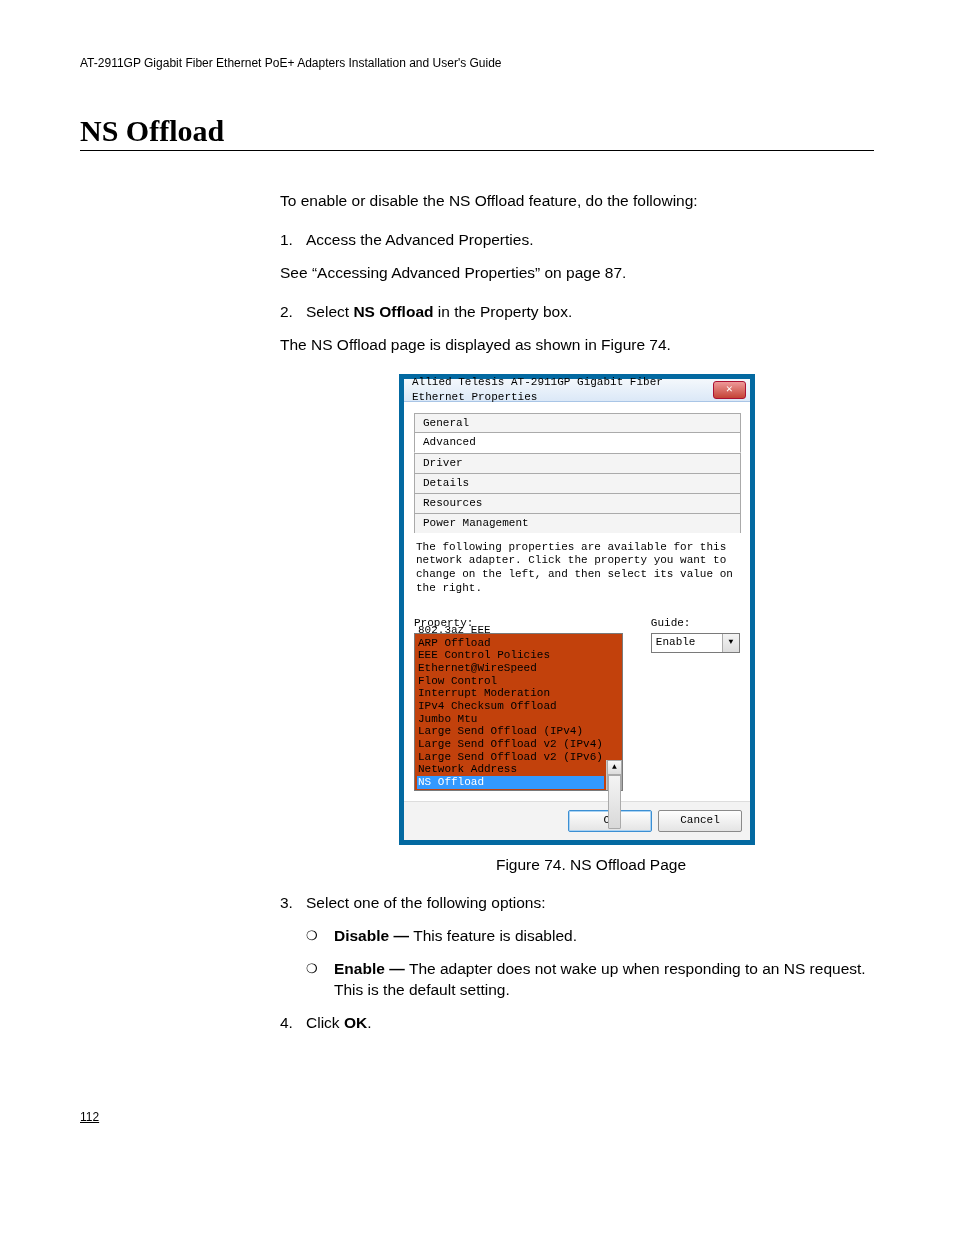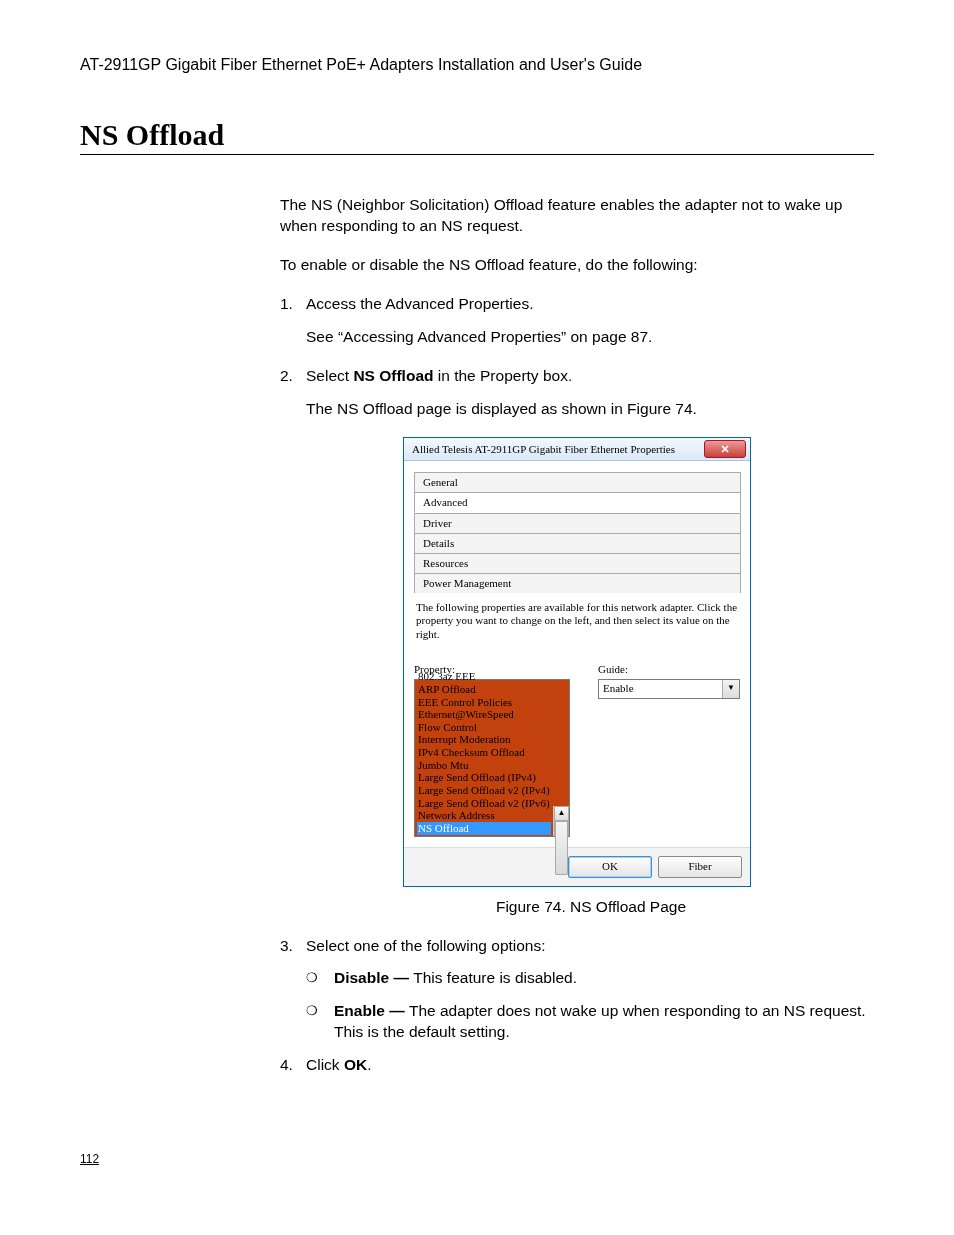--- a/index.html
+++ b/index.html
@@ -9,21 +9,21 @@
     font-family: Arial, Helvetica, sans-serif;
     color: #000;
     width: 954px;
   }
   .page {
     padding: 56px 80px 40px 80px;
     box-sizing: border-box;
     width: 954px;
   }
   .header-line {
-    font-size: 16px;
+    font-size: 12px;
     color: #000;
     margin-bottom: 44px;
   }
   .section-title {
     font-family: "Times New Roman", Times, serif;
     font-size: 30px;
     font-weight: bold;
     border-bottom: 1px solid #000;
     padding-bottom: 2px;
     margin-bottom: 40px;
@@ -33,21 +33,21 @@
     font-size: 15.5px;
     line-height: 1.35;
   }
   .para { margin-bottom: 18px; }
   .ol-item {
     display: flex;
     margin-bottom: 12px;
   }
   .ol-num { width: 26px; flex: 0 0 26px; }
   .ol-body { flex: 1; }
-  .sub { margin-left: 26px; margin-bottom: 18px; margin-top: 6px; }
+  .sub { margin-bottom: 18px; margin-top: 6px; }
   .bullet-item {
     display: flex;
     margin-left: 26px;
     margin-bottom: 12px;
   }
   .bullet-mark {
     width: 28px; flex: 0 0 28px;
     font-size: 13px;
     line-height: 1.5;
   }
@@ -56,23 +56,23 @@
 
   
   .figure-wrap {
     display: flex;
     flex-direction: column;
     align-items: center;
     margin: 8px 0 18px 0;
   }
   .dialog {
     width: 346px;
-    border: 1px solid #0369a1;
-    background: #fff;
-    font-family: Liberation Serif, serif;
+    border: 5px solid #0369a1;
+    background: #fff;
+    font-family: Liberation Mono, monospace;
     font-size: 11px;
     box-shadow: 0 0 0 1px #cfe3f7 inset;
   }
   .titlebar {
     height: 22px;
     background: linear-gradient(#f4f8fc,#dbe8f7);
     border-bottom: 1px solid #a9c5e6;
     display: flex;
     align-items: center;
     padding: 0 4px 0 8px;
@@ -219,21 +219,20 @@
 </style>
 </head>
 <body>
 
 <div class="page">
   <div class="header-line">AT-2911GP Gigabit Fiber Ethernet PoE+ Adapters Installation and User's Guide</div>
 
   <div class="section-title">NS Offload</div>
 
   <div class="body-col">
-    <div class="para">The NS (Neighbor Solicitation) Offload feature enables the adapter not to wake up when responding to an NS request.</div>
     <div class="para">To enable or disable the NS Offload feature, do the following:</div>
 
     <div class="ol-item">
       <div class="ol-num">1.</div>
       <div class="ol-body">Access the Advanced Properties.</div>
     </div>
     <div class="sub">See “Accessing Advanced Properties” on page 87.</div>
 
     <div class="ol-item">
       <div class="ol-num">2.</div>
@@ -295,21 +294,21 @@
                 <div class="combo-text">Enable</div>
                 <div class="combo-btn">
                   <span>▼</span>
                 </div>
               </div>
             </div>
           </div>
         </div>
         <div class="dlg-footer">
           <div class="winbtn primary">OK</div>
-          <div class="winbtn">Fiber</div>
+          <div class="winbtn">Cancel</div>
         </div>
       </div>
       <div class="caption">Figure 74. NS Offload Page</div>
     </div>
 
     <div class="ol-item">
       <div class="ol-num">3.</div>
       <div class="ol-body">Select one of the following options:</div>
     </div>
 

